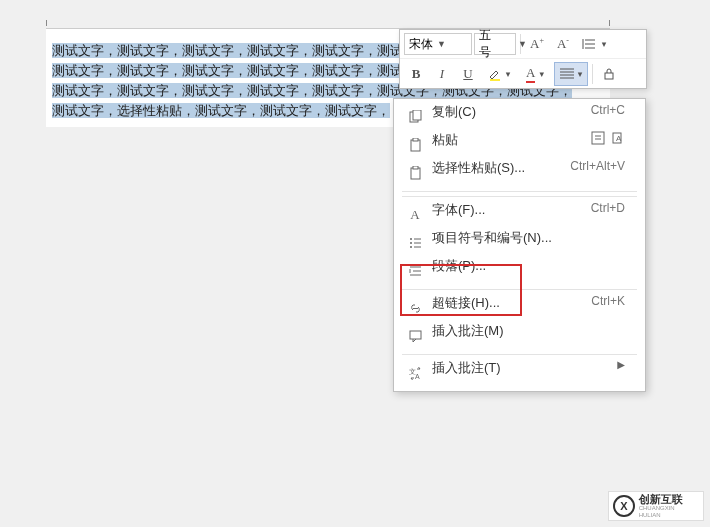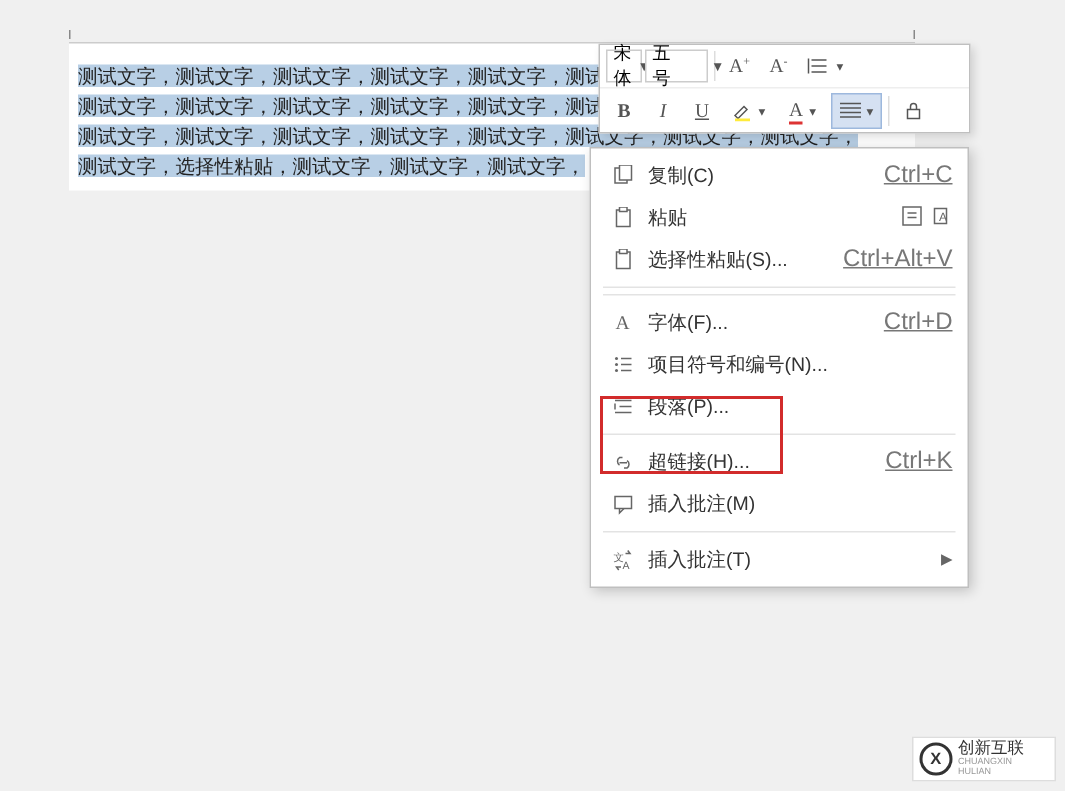--- a/index.html
+++ b/index.html
@@ -58,21 +58,21 @@
   .font-select {
     border: 1px solid #ccc;
     height: 22px;
     font-size: 12px;
     display: flex;
     align-items: center;
     padding: 0 4px;
     background: #fff;
     position: relative;
   }
-  .font-name { width: 24px; }
+  .font-name { width: 68px; }
   .font-size { width: 42px; gap: 23px; }
   .dd-arrow { font-size: 9px; color: #555; margin-left: 4px; }
   .sep { width: 1px; height: 20px; background: #ddd; margin: 0 2px; }
   .tb-btn {
     width: 24px; height: 24px;
     display: flex; align-items: center; justify-content: center;
     color: #555;
     cursor: default;
   }
   .tb-btn.wide { width: 34px; }
@@ -83,37 +83,36 @@
     top: 98px;
     left: 393px;
     width: 253px;
     background: #fff;
     border: 1px solid #bfbfbf;
     box-shadow: 2px 2px 8px rgba(0,0,0,0.2);
     padding: 4px 0;
   }
   .menu-item {
     display: flex;
-    align-items: center;
     height: 28px;
-    padding: 0 10px 0 10px;
+    padding: 0 20px 0 10px;
     color: #333;
     font-size: 13px;
     position: relative;
   }
   .menu-icon {
     width: 22px;
     display: flex;
     align-items: center;
     justify-content: center;
     color: #666;
     flex-shrink: 0;
   }
   .menu-label { flex: 1; padding-left: 6px; }
-  .menu-shortcut { color: #777; font-size: 16px; text-decoration: underline; }
+  .menu-shortcut { color: #777; font-size: 12px; }
   .menu-right-icon { color: #666; margin-left: 6px; }
   .menu-sep { height: 1px; background: #e3e3e3; margin: 4px 8px; }
   .highlight-box {
     position: absolute;
     top: 264px;
     left: 400px;
     width: 122px;
     height: 52px;
     border: 2px solid #d22b2b;
     pointer-events: none;
@@ -130,21 +129,21 @@
     align-items: center;
     padding: 0 4px;
     gap: 4px;
   }
   .watermark .wm-logo {
     width: 22px; height: 22px;
     border: 2px solid #333; border-radius: 50%;
     display: flex; align-items: center; justify-content: center;
     font-size: 11px; font-weight: bold; color: #333;
   }
-  .watermark .wm-text { font-size: 11px; color: #333; line-height: 11px; }
+  .watermark .wm-text { font-size: 11px; color: #333; line-height: 11px; font-weight: bold; }
   .watermark .wm-sub { font-size: 6px; color: #999; line-height: 7px; }
   .arrow-submenu { font-size: 10px; color: #666; }
 </style>
 </head>
 <body>
 
 <div class="ruler-tick left"></div>
 <div class="ruler-tick right"></div>
 
 <div class="document">

